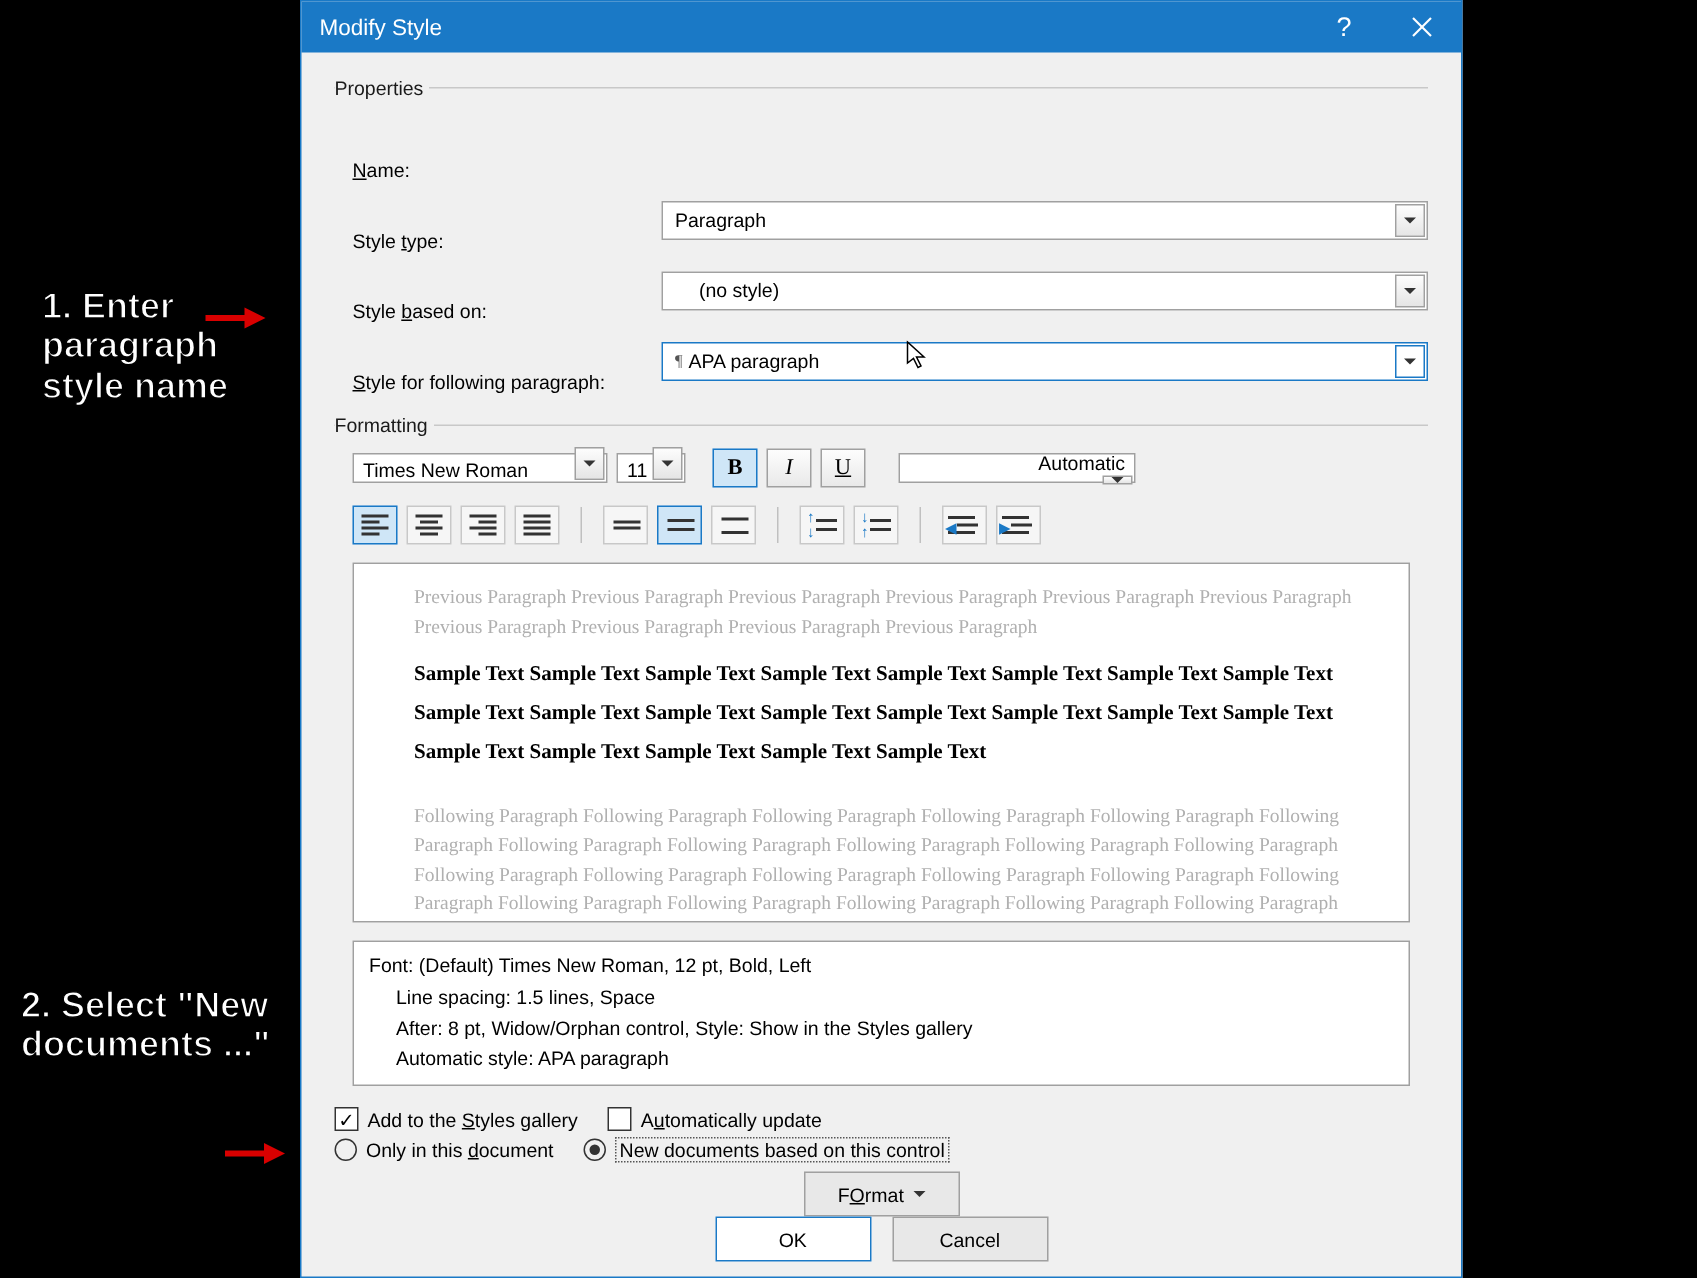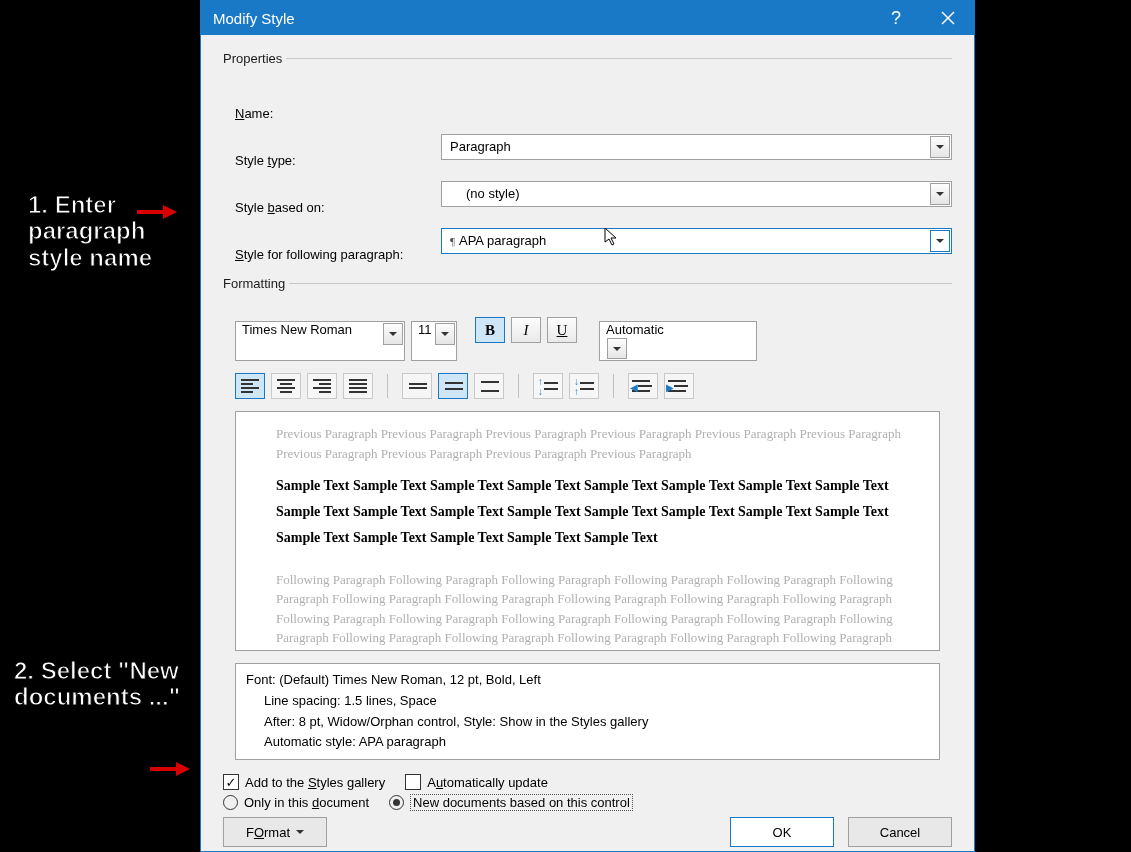--- a/index.html
+++ b/index.html
@@ -113,27 +113,26 @@
     margin-right: 4px;
     font-size: 11px;
   }
   .toolbar {
     display: flex;
     align-items: center;
     gap: 6px;
     padding: 0 12px;
   }
   .tb-dd {
-    height: 40px;
+    height: 20px;
     border: 1px solid #a0a0a0;
     background: #fff;
     display: flex;
-    align-items: flex-start;
+    align-items: flex-end;
     padding: 0 0 0 6px;
-    margin-top: 22px;
   }
   .tb-dd .txt { flex: 1; font-size: 13px; }
   .font-dd { width: 170px; }
   .size-dd { width: 46px; }
   .color-dd { width: 158px; justify-content: center; flex-direction: column; }
   .color-dd .txt { text-align: center; padding-right: 6px; }
   .sq-btn {
     width: 30px; height: 26px;
     border: 1px solid #a0a0a0;
     background: linear-gradient(#fdfdfd,#e9e9e9);
@@ -261,20 +260,21 @@
     margin-right: 6px;
   }
   .radio .dot { width: 7px; height: 7px; background: #333; border-radius: 50%; }
   .radio-label.focused { border: 1px dotted #555; padding: 0 2px; }
   .buttons {
     display: flex;
     justify-content: space-between;
     align-items: center;
     margin-top: 4px;
     padding: 0 0 0 0;
+    flex-direction: column;
   }
   .btn {
     min-width: 104px;
     height: 30px;
     border: 1px solid #a0a0a0;
     background: #e8e8e8;
     display: inline-flex;
     align-items: center;
     justify-content: center;
     padding: 0 14px;

